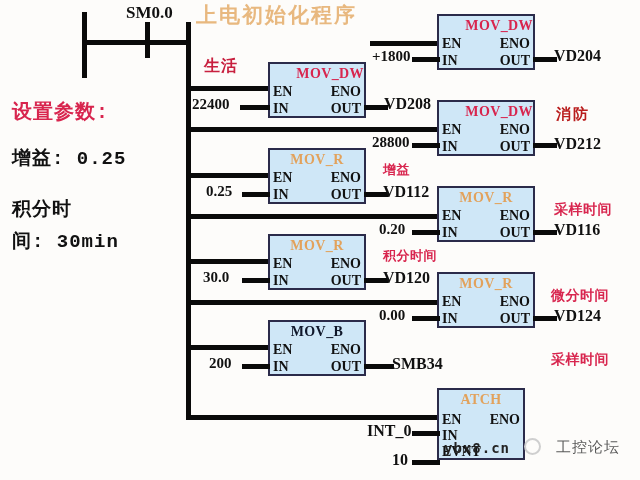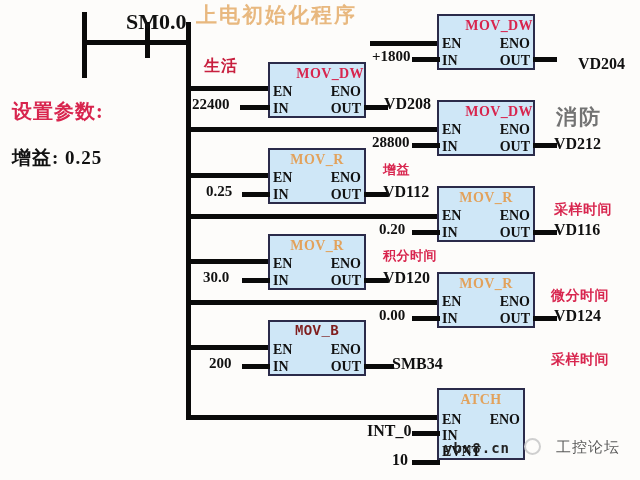--- a/index.html
+++ b/index.html
@@ -73,28 +73,28 @@
   .lbl.tag { font-size: 16px; }
 
   .cn {
     position: absolute;
     white-space: nowrap;
     font-family: "DejaVu Sans", "Liberation Sans", sans-serif;
     font-weight: bold;
     line-height: 1.1;
   }
   .cn.title  { color: #e8b87f; font-size: 21px; letter-spacing: 2px; }
-  .cn.big    { color: #737373; font-size: 21px; letter-spacing: 2px; }
+  .cn.big    { color: #b91c1c; font-size: 15px; letter-spacing: 2px; }
   .cn.mid    { color: #c8203f; font-size: 16px; letter-spacing: 1px; }
   .cn.small  { color: #d8254e; font-size: 13px; letter-spacing: 0.5px; }
 
   .left-note {
     position: absolute;
     white-space: nowrap;
-    font-family: Liberation Serif, serif;
+    font-family: Liberation Mono, monospace;
     font-weight: bold;
     color: #111111;
     font-size: 19px;
     letter-spacing: 1px;
   }
   .left-note.hdr { color: #d8254e; font-size: 20px; }
 
   
   .wm-text {
     position: absolute;
@@ -124,32 +124,34 @@
 </style>
 </head>
 <body>
 
 <div id="root">
 
   <div class="cn title abs" style="left:196px; top:4px;">上电初始化程序</div>
 
   <div class="left-note hdr" style="left:12px; top:98px;">设置参数:</div>
   <div class="left-note" style="left:12px; top:145px;">增益: 0.25</div>
+  <div class="left-note" style="left:12px; top:196px;">积分时</div>
+  <div class="left-note" style="left:12px; top:228px;">间: 30min</div>
 
   <div class="wire-v" style="left:82px; top:12px; height:66px;"></div>
 
   <div class="wire-h" style="left:82px; top:40px; width:64px;"></div>
 
   <div class="wire-v" style="left:145px; top:22px; height:36px;"></div>
 
   <div class="wire-h" style="left:150px; top:40px; width:36px;"></div>
 
   <div class="wire-v" style="left:186px; top:22px; height:36px;"></div>
 
-  <div class="lbl tag" style="left:126px; top:10px; font-size:22px;text-align:right;">SM0.0</div>
+  <div class="lbl tag" style="left:126px; top:4px; font-size:17px;text-align:right;">SM0.0</div>
 
   <div class="wire-v" style="left:186px; top:38px; height:380px;"></div>
 
   <div class="wire-h" style="left:186px; top:86px; width:84px;"></div>
   <div class="wire-h" style="left:186px; top:127px; width:270px;"></div>
   <div class="wire-h" style="left:186px; top:173px; width:84px;"></div>
   <div class="wire-h" style="left:186px; top:214px; width:270px;"></div>
   <div class="wire-h" style="left:186px; top:259px; width:84px;"></div>
   <div class="wire-h" style="left:186px; top:300px; width:270px;"></div>
   <div class="wire-h" style="left:186px; top:345px; width:84px;"></div>
@@ -174,21 +176,21 @@
   <div class="box" style="left:437px; top:14px; width:98px; height:56px;">
     <div class="box-title red" style="color: rgb(216, 37, 78);">MOV_DW</div>
     <div class="pin l" style="top:20px;">EN</div>
     <div class="pin r" style="top:20px;">ENO</div>
     <div class="pin l" style="top:37px;">IN</div>
     <div class="pin r" style="top:37px;">OUT</div>
   </div>
   <div class="wire-h" style="left:412px; top:57px; width:28px;"></div>
   <div class="lbl num" style="left:372px; top:49px;">+1800</div>
   <div class="wire-h" style="left:533px; top:57px; width:24px;"></div>
-  <div class="lbl tag" style="left:554px; top:56px;margin-left:24px;">VD204</div>
+  <div class="lbl tag" style="left:554px; top:48px;">VD204</div>
 
   <div class="box" style="left:437px; top:100px; width:98px; height:56px;">
     <div class="box-title red" style="color: rgb(216, 37, 78);">MOV_DW</div>
     <div class="pin l" style="top:20px;">EN</div>
     <div class="pin r" style="top:20px;">ENO</div>
     <div class="pin l" style="top:37px;">IN</div>
     <div class="pin r" style="top:37px;">OUT</div>
   </div>
   <div class="wire-h" style="left:412px; top:143px; width:28px;"></div>
   <div class="lbl num" style="left:372px; top:135px;">28800</div>
@@ -243,21 +245,21 @@
     <div class="pin r" style="top:37px;">OUT</div>
   </div>
   <div class="wire-h" style="left:412px; top:316px; width:28px;"></div>
   <div class="lbl num" style="left:379px; top:308px;">0.00</div>
   <div class="wire-h" style="left:533px; top:316px; width:24px;"></div>
   <div class="lbl tag" style="left:554px; top:308px;">VD124</div>
   <div class="cn small" style="left:551px; top:288px; font-size:14px;">微分时间</div>
   <div class="cn small" style="left:551px; top:352px; font-size:14px;">采样时间</div>
 
   <div class="box" style="left:268px; top:320px; width:98px; height:56px;">
-    <div class="box-title amber" style="color: #7f1d1d; font-family: Liberation Mono, monospace;">MOV_B</div>
+    <div class="box-title amber" style="color: #0f172a;">MOV_B</div>
     <div class="pin l" style="top:20px;">EN</div>
     <div class="pin r" style="top:20px;">ENO</div>
     <div class="pin l" style="top:37px;">IN</div>
     <div class="pin r" style="top:37px;">OUT</div>
   </div>
   <div class="wire-h" style="left:242px; top:364px; width:28px;"></div>
   <div class="lbl num" style="left:209px; top:356px;">200</div>
   <div class="wire-h" style="left:364px; top:364px; width:30px;"></div>
   <div class="lbl tag" style="left:392px; top:356px;">SMB34</div>
 

